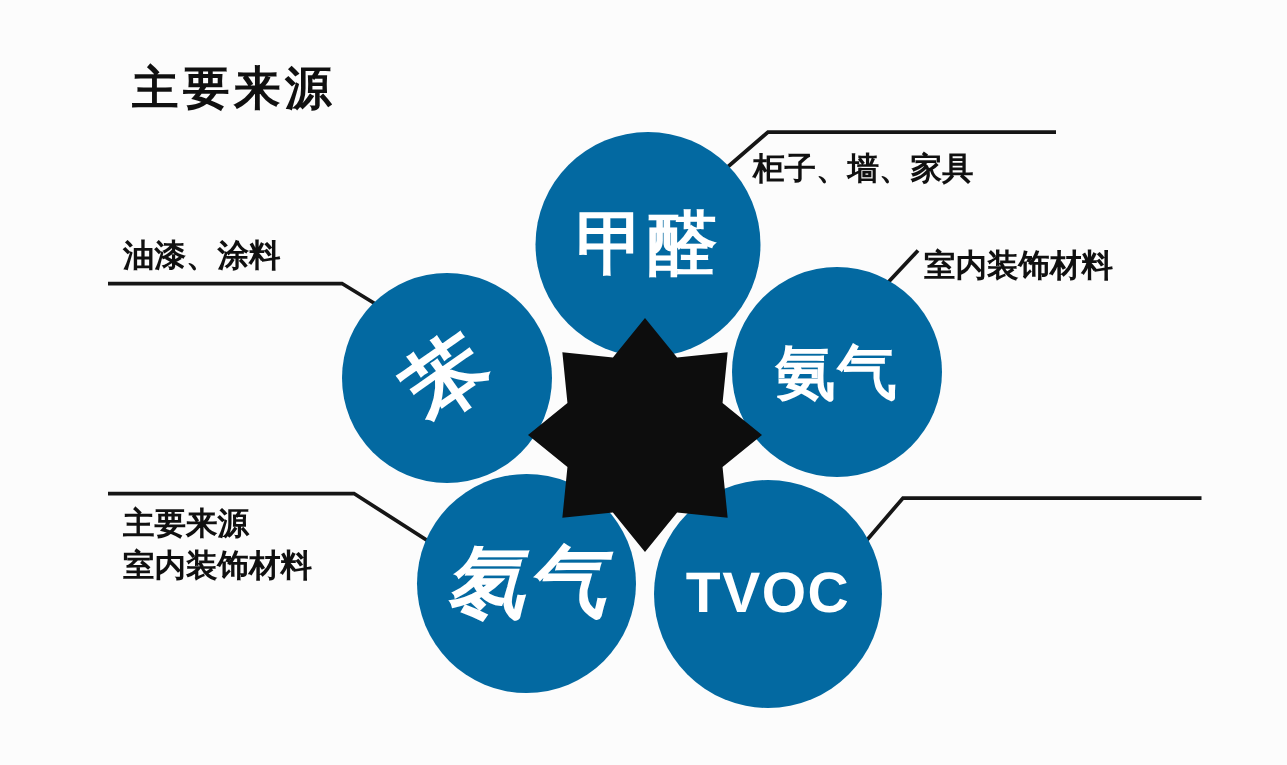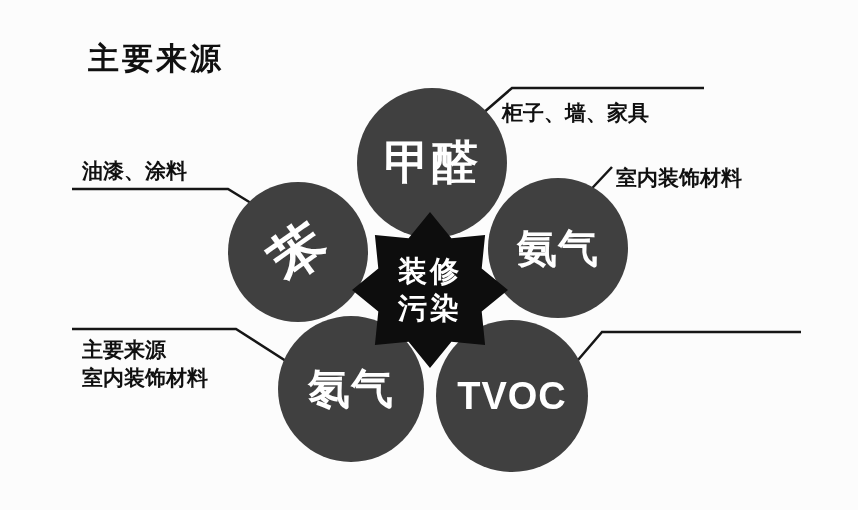--- a/index.html
+++ b/index.html
@@ -1,34 +1,34 @@
 <!DOCTYPE html>
 <html><head>
 <meta charset="utf-8">
 <style>
   html,body{margin:0;padding:0;}
   body{font-family:"Liberation Sans","DejaVu Sans",sans-serif;background:#ffffff;}
   .canvas{position:relative;width:858px;height:510px;background:#fcfcfc;overflow:hidden;}
 
   .lines{position:absolute;left:0;top:0;width:858px;height:510px;z-index:1;}
 
-  .node{position:absolute;border-radius:50%;background:#404040;display:flex;align-items:center;justify-content:center;z-index:2;}
+  .node{position:absolute;border-radius:50%;background:#0369a1;display:flex;align-items:center;justify-content:center;z-index:2;}
   .node .label{color:#ffffff;font-weight:700;white-space:nowrap;}
 
   .node-jiaquan{left:357px;top:88px;width:150px;height:150px;}
   .node-jiaquan .label{font-size:46px;letter-spacing:2px;}
 
   .node-ben{left:228px;top:182px;width:140px;height:140px;}
   .node-ben .label{font-size:54px;transform:rotate(-35deg);}
 
   .node-anqi{left:488px;top:178px;width:140px;height:140px;}
   .node-anqi .label{font-size:40px;letter-spacing:1px;}
 
   .node-dongqi{left:278px;top:316px;width:146px;height:146px;}
-  .node-dongqi .label{font-size:42px;letter-spacing:1px;}
+  .node-dongqi .label{font-size:53px;letter-spacing:1px;font-style:italic;}
 
   .node-tvoc{left:436px;top:320px;width:152px;height:152px;}
   .node-tvoc .label{font-size:38px;letter-spacing:1px;}
 
   .star-wrap{position:absolute;left:350px;top:210px;width:160px;height:160px;z-index:3;}
   .center-text{position:absolute;left:350px;top:210px;width:160px;height:160px;z-index:4;
     display:flex;flex-direction:column;align-items:center;justify-content:center;
     color:#ffffff;font-weight:700;font-size:29px;line-height:37px;letter-spacing:3px;pointer-events:none;}
 
   .title{position:absolute;left:88px;top:38px;font-size:31px;font-weight:800;color:#101010;letter-spacing:3px;z-index:5;}
@@ -65,24 +65,20 @@
   <div class="node node-dongqi">
     <span class="label">氡气</span>
   </div>
   <div class="node node-tvoc">
     <span class="label">TVOC</span>
   </div>
 
   <svg class="star-wrap" viewBox="0 0 160 160">
     <polygon fill="#0d0d0d" points="158,80 131.7,101.4 135.1,135.1 101.4,131.7 80,158 58.6,131.7 24.9,135.1 28.3,101.4 2,80 28.3,58.6 24.9,24.9 58.6,28.3 80,2 101.4,28.3 135.1,24.9 131.7,58.6"></polygon>
   </svg>
-  <div class="center-text">
-    <span>装修</span>
-    <span>污染</span>
-  </div>
 
   <div class="title">主要来源</div>
 
   <div class="callout co-jiaquan">
     <div>柜子、墙、家具</div>
   </div>
 
   <div class="callout co-ben">
     <div>油漆、涂料</div>
   </div>

